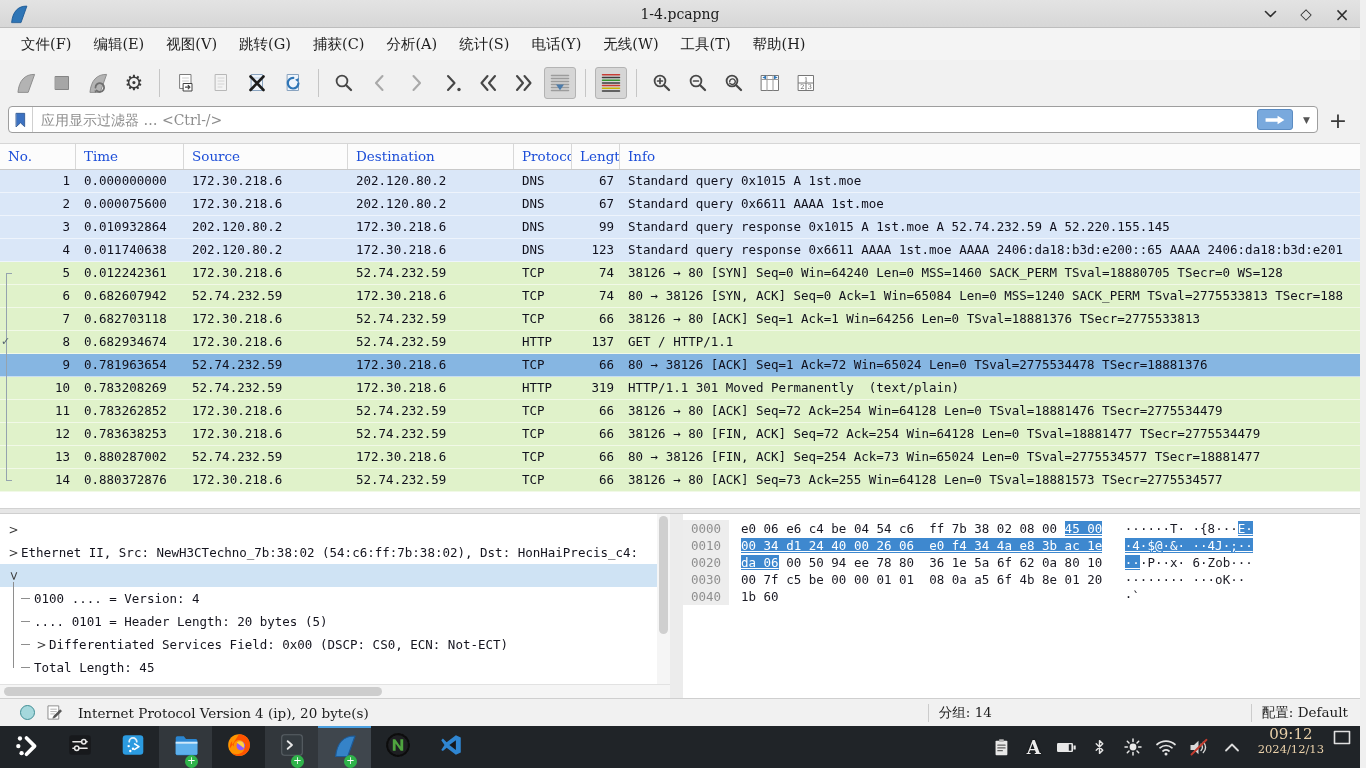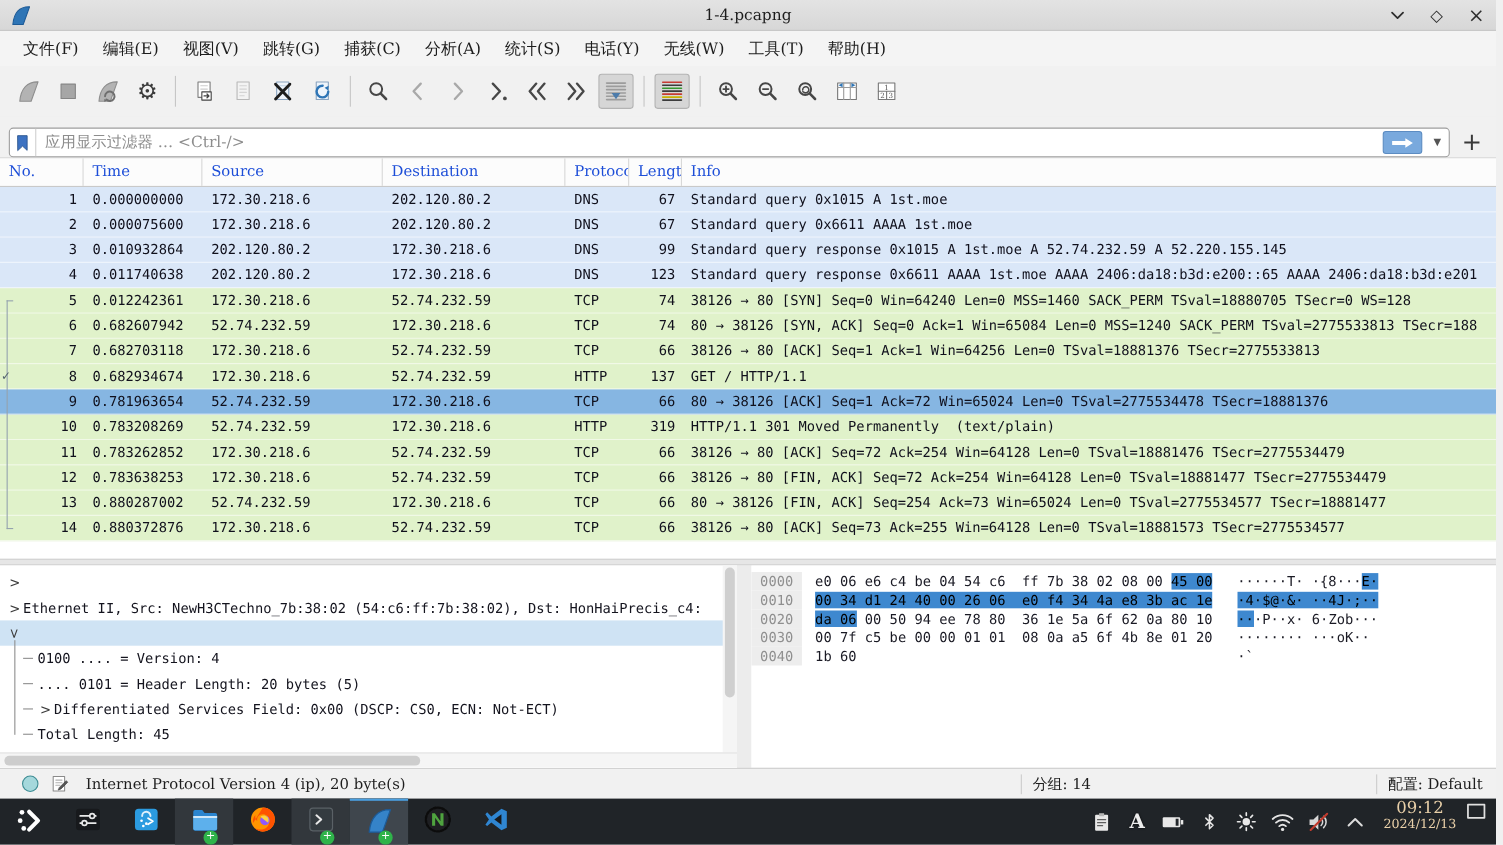--- a/index.html
+++ b/index.html
@@ -20,21 +20,21 @@
   .menu-item { font-size:14.5px; color:#1d1d1d; padding:4px 11px; }
 
   
   .toolbar { height:46px; background:#f1f1f1; display:flex; align-items:center; padding-left:8px; flex:none; }
   .tb-btn { width:32px; height:32px; margin:0 2px; display:flex; align-items:center; justify-content:center; border-radius:3px; }
   .tb-btn.pressed { background:#d6d6d6; border:1px solid #b3b3b3; }
   .tb-sep { width:1px; height:28px; background:#c6c6c6; margin:0 7px; }
   .glyph { font-family:"DejaVu Sans", sans-serif; line-height:1; }
 
   
-  .filterbar { height:38px; background:#f1f1f1; border-bottom:1px solid #d6d6d6; display:flex; align-items:flex-end; padding:0 8px; flex:none; }
+  .filterbar { height:38px; background:#f1f1f1; border-bottom:1px solid #d6d6d6; display:flex; align-items:flex-start; padding:0 8px; flex:none; }
   .filter-wrap { flex:1; height:27px; background:#fff; border:1px solid #9e9e9e; border-radius:4px; display:flex; align-items:center; position:relative; }
   .fb-bookmark { width:24px; height:25px; display:flex; align-items:center; justify-content:center; border-right:1px solid #d0d0d0; }
   .filter-wrap input { flex:1; border:none; outline:none; font-family:"DejaVu Serif", serif; font-size:14px; color:#333; padding:0 8px; background:transparent; }
   .filter-wrap input::placeholder { color:#8d8d8d; opacity:1; }
   .fb-apply { position:absolute; right:24px; top:2px; width:36px; height:21px; background:#79a9dd; border:1px solid #5c8cc2; border-radius:3px;
               display:flex; align-items:center; justify-content:center; }
   .fb-caret { position:absolute; right:7px; top:8px; font-size:9px; color:#555; font-family:"DejaVu Sans",sans-serif; }
   .fb-plus { width:28px; height:28px; display:flex; align-items:center; justify-content:center; font-size:22px; color:#3a3a3a; margin-left:6px; font-family:"DejaVu Sans",sans-serif; }
 
   
@@ -64,21 +64,21 @@
   .dl-dash { display:inline-block; width:9px; height:1px; background:#8e8e8e; margin:0 4px 0 8px; flex:none; }
   .tree-vline { position:absolute; left:13px; width:1px; background:#8e8e8e; }
   .dp-vscroll { position:absolute; right:0; top:0; width:13px; height:170px; background:#f5f5f5; }
   .dp-vscroll .thumb { position:absolute; top:2px; left:2px; width:9px; height:118px; background:#cfcfcf; border-radius:5px; }
   .dp-hscroll { position:absolute; left:0; bottom:0; width:670px; height:14px; background:#f5f5f5; border-top:1px solid #e2e2e2; }
   .dp-hscroll .thumb { position:absolute; top:2px; left:4px; width:378px; height:9px; background:#cdcdcd; border-radius:5px; }
   .pane-div { width:13px; background:#ececec; flex:none; }
   .hex-pane { flex:1; background:#fff; padding-top:6px; font-family:"DejaVu Sans Mono", monospace; font-size:12.5px; color:#1a1a24; overflow:hidden; }
   .hex-row { height:17px; line-height:17px; white-space:pre; }
   .hx-off { display:inline-block; width:46px; padding-left:8px; background:#ededed; color:#8f8f8f; margin-right:12px; }
-  .hl { background:var(--hexhl); color:#000000; }
+  .hl { background:var(--hexhl); color:#ffffff;text-decoration:underline; }
 
   
   .statusbar { height:28px; background:#f1f1f1; border-top:1px solid #cfcfcf; display:flex; align-items:center; font-size:13.5px; color:#1d1d1d; flex:none; }
   .sb-expert { width:15px; height:15px; border-radius:50%; background:#a5d8dc; border:1.5px solid #3f8d94; margin-left:20px; flex:none; }
   .sb-comment { margin-left:11px; flex:none; display:flex; }
   .sb-ltext { margin-left:15px; white-space:nowrap; }
   .sb-spacer { flex:1; }
   .sb-sep { width:1px; height:18px; background:#cccccc; flex:none; }
   .sb-packets { width:322px; padding-left:10px; flex:none; }
   .sb-profile { padding:0 12px 0 10px; flex:none; }

